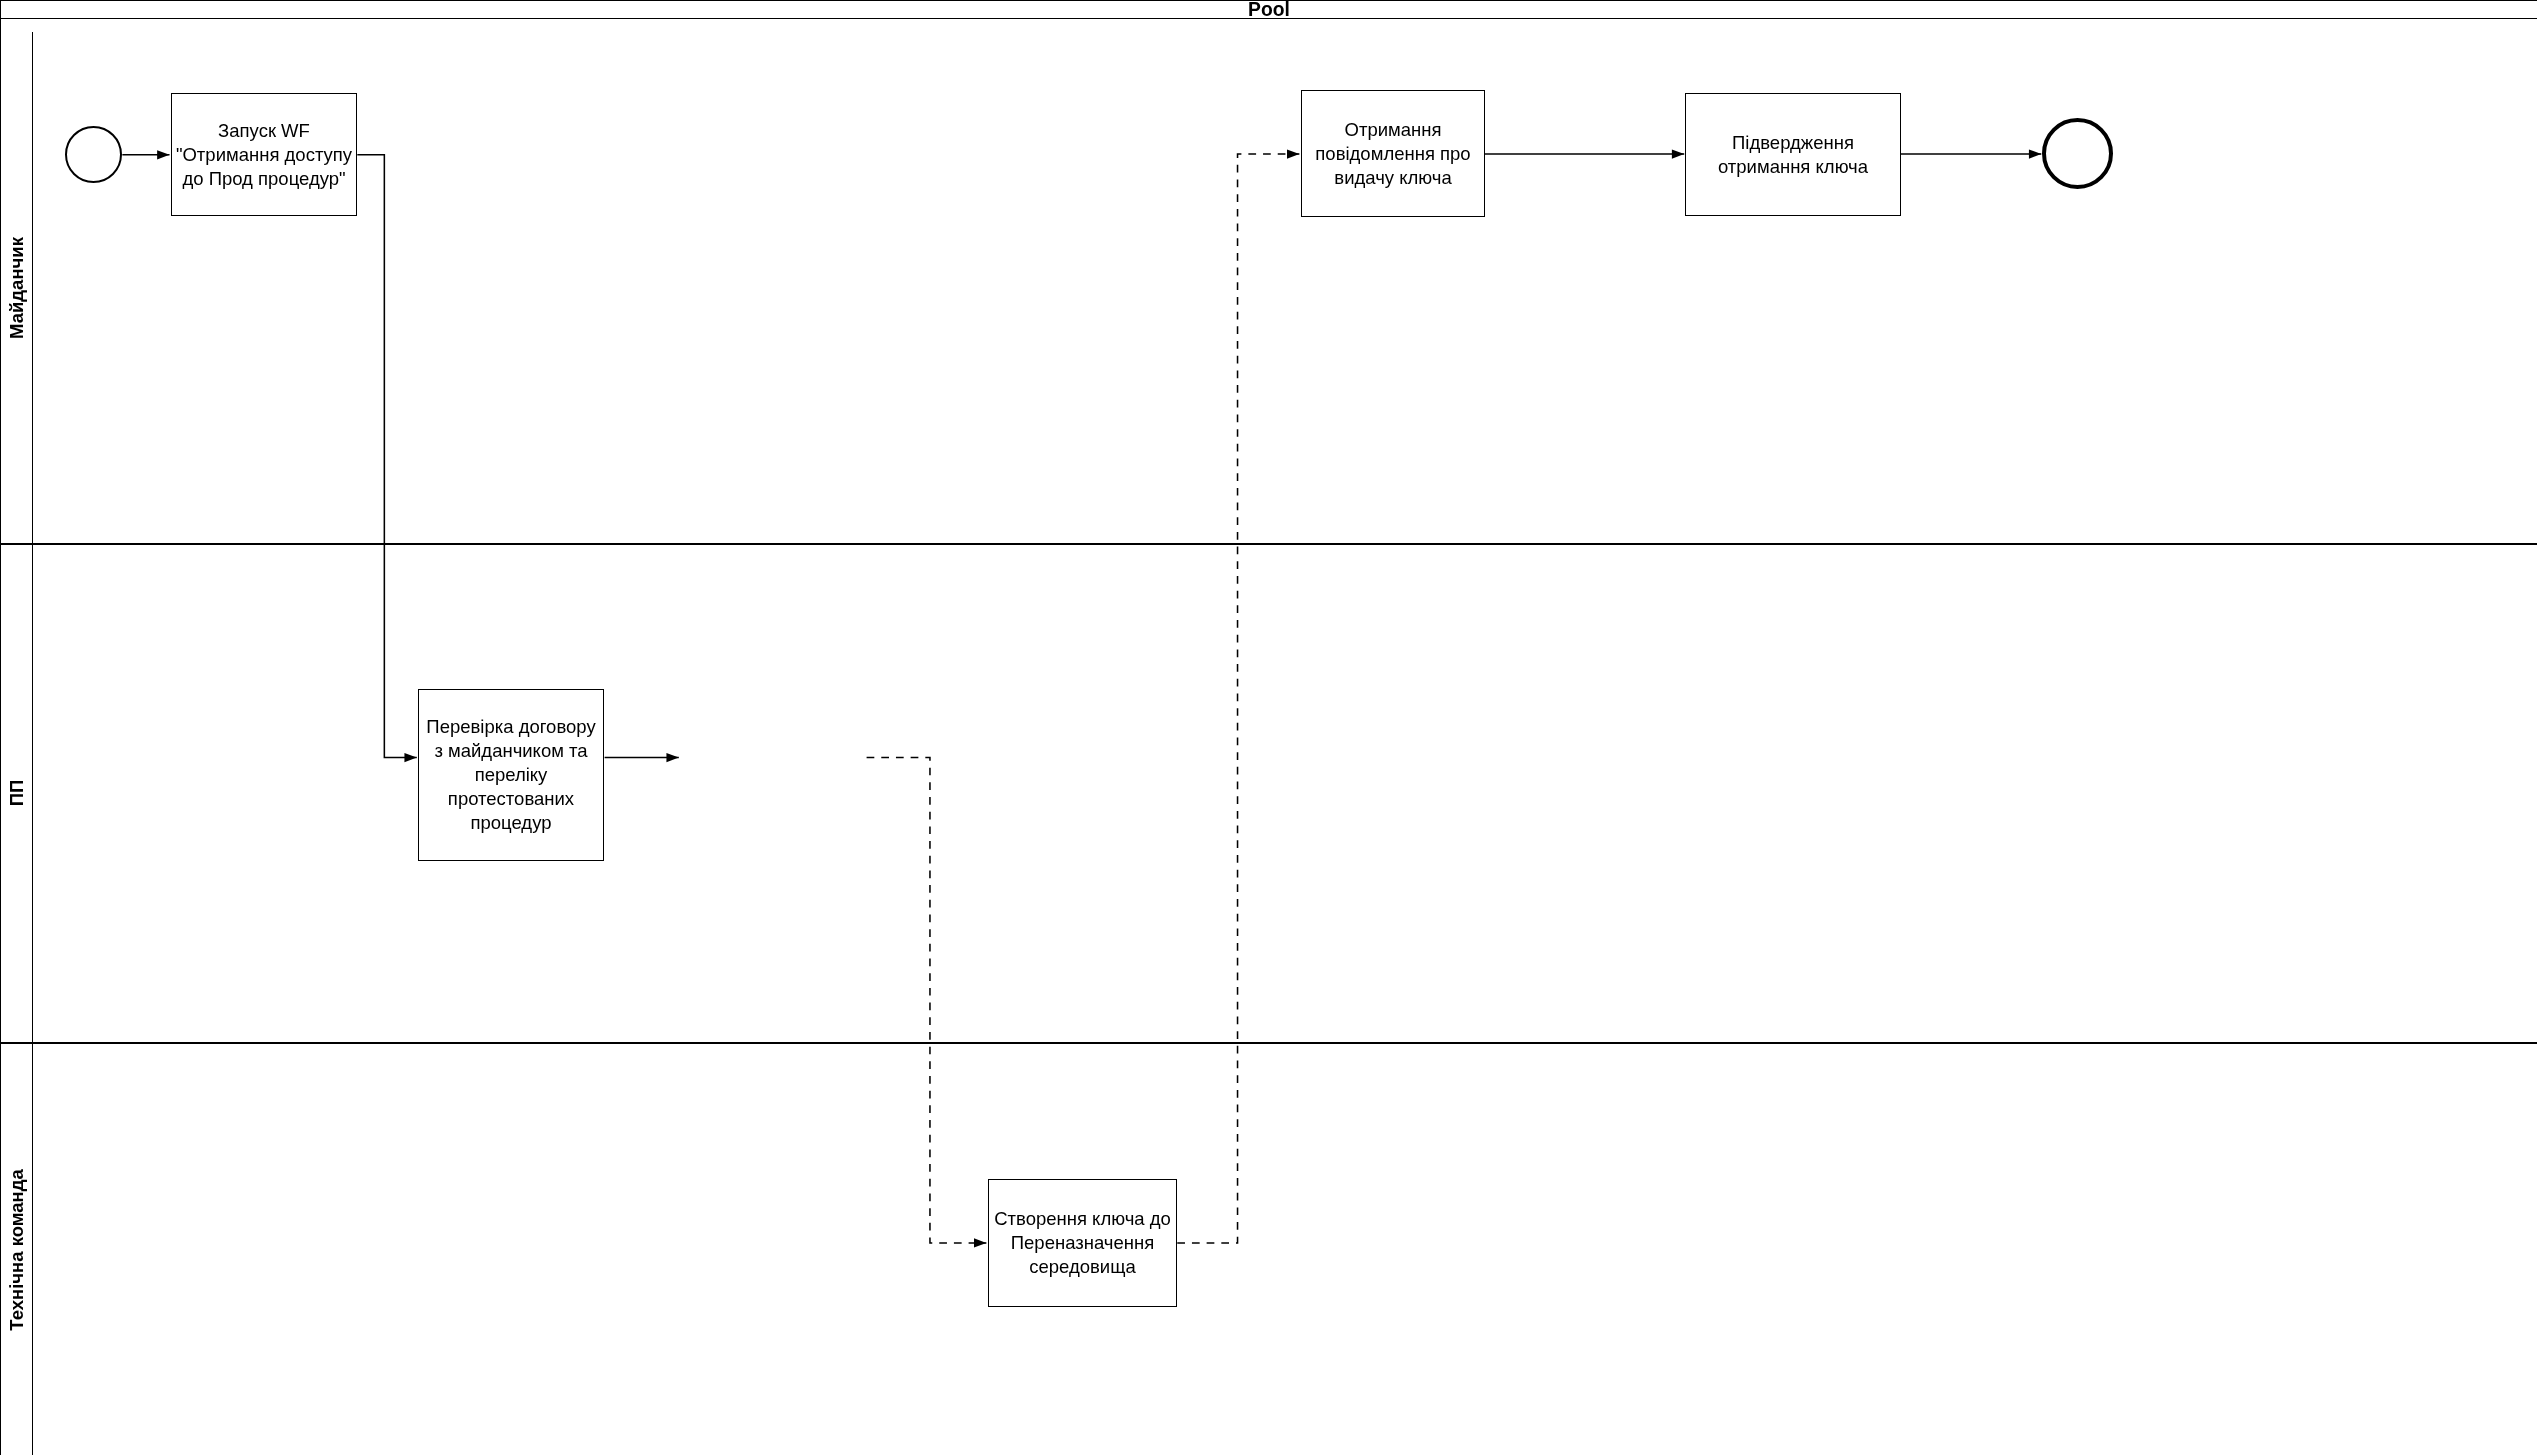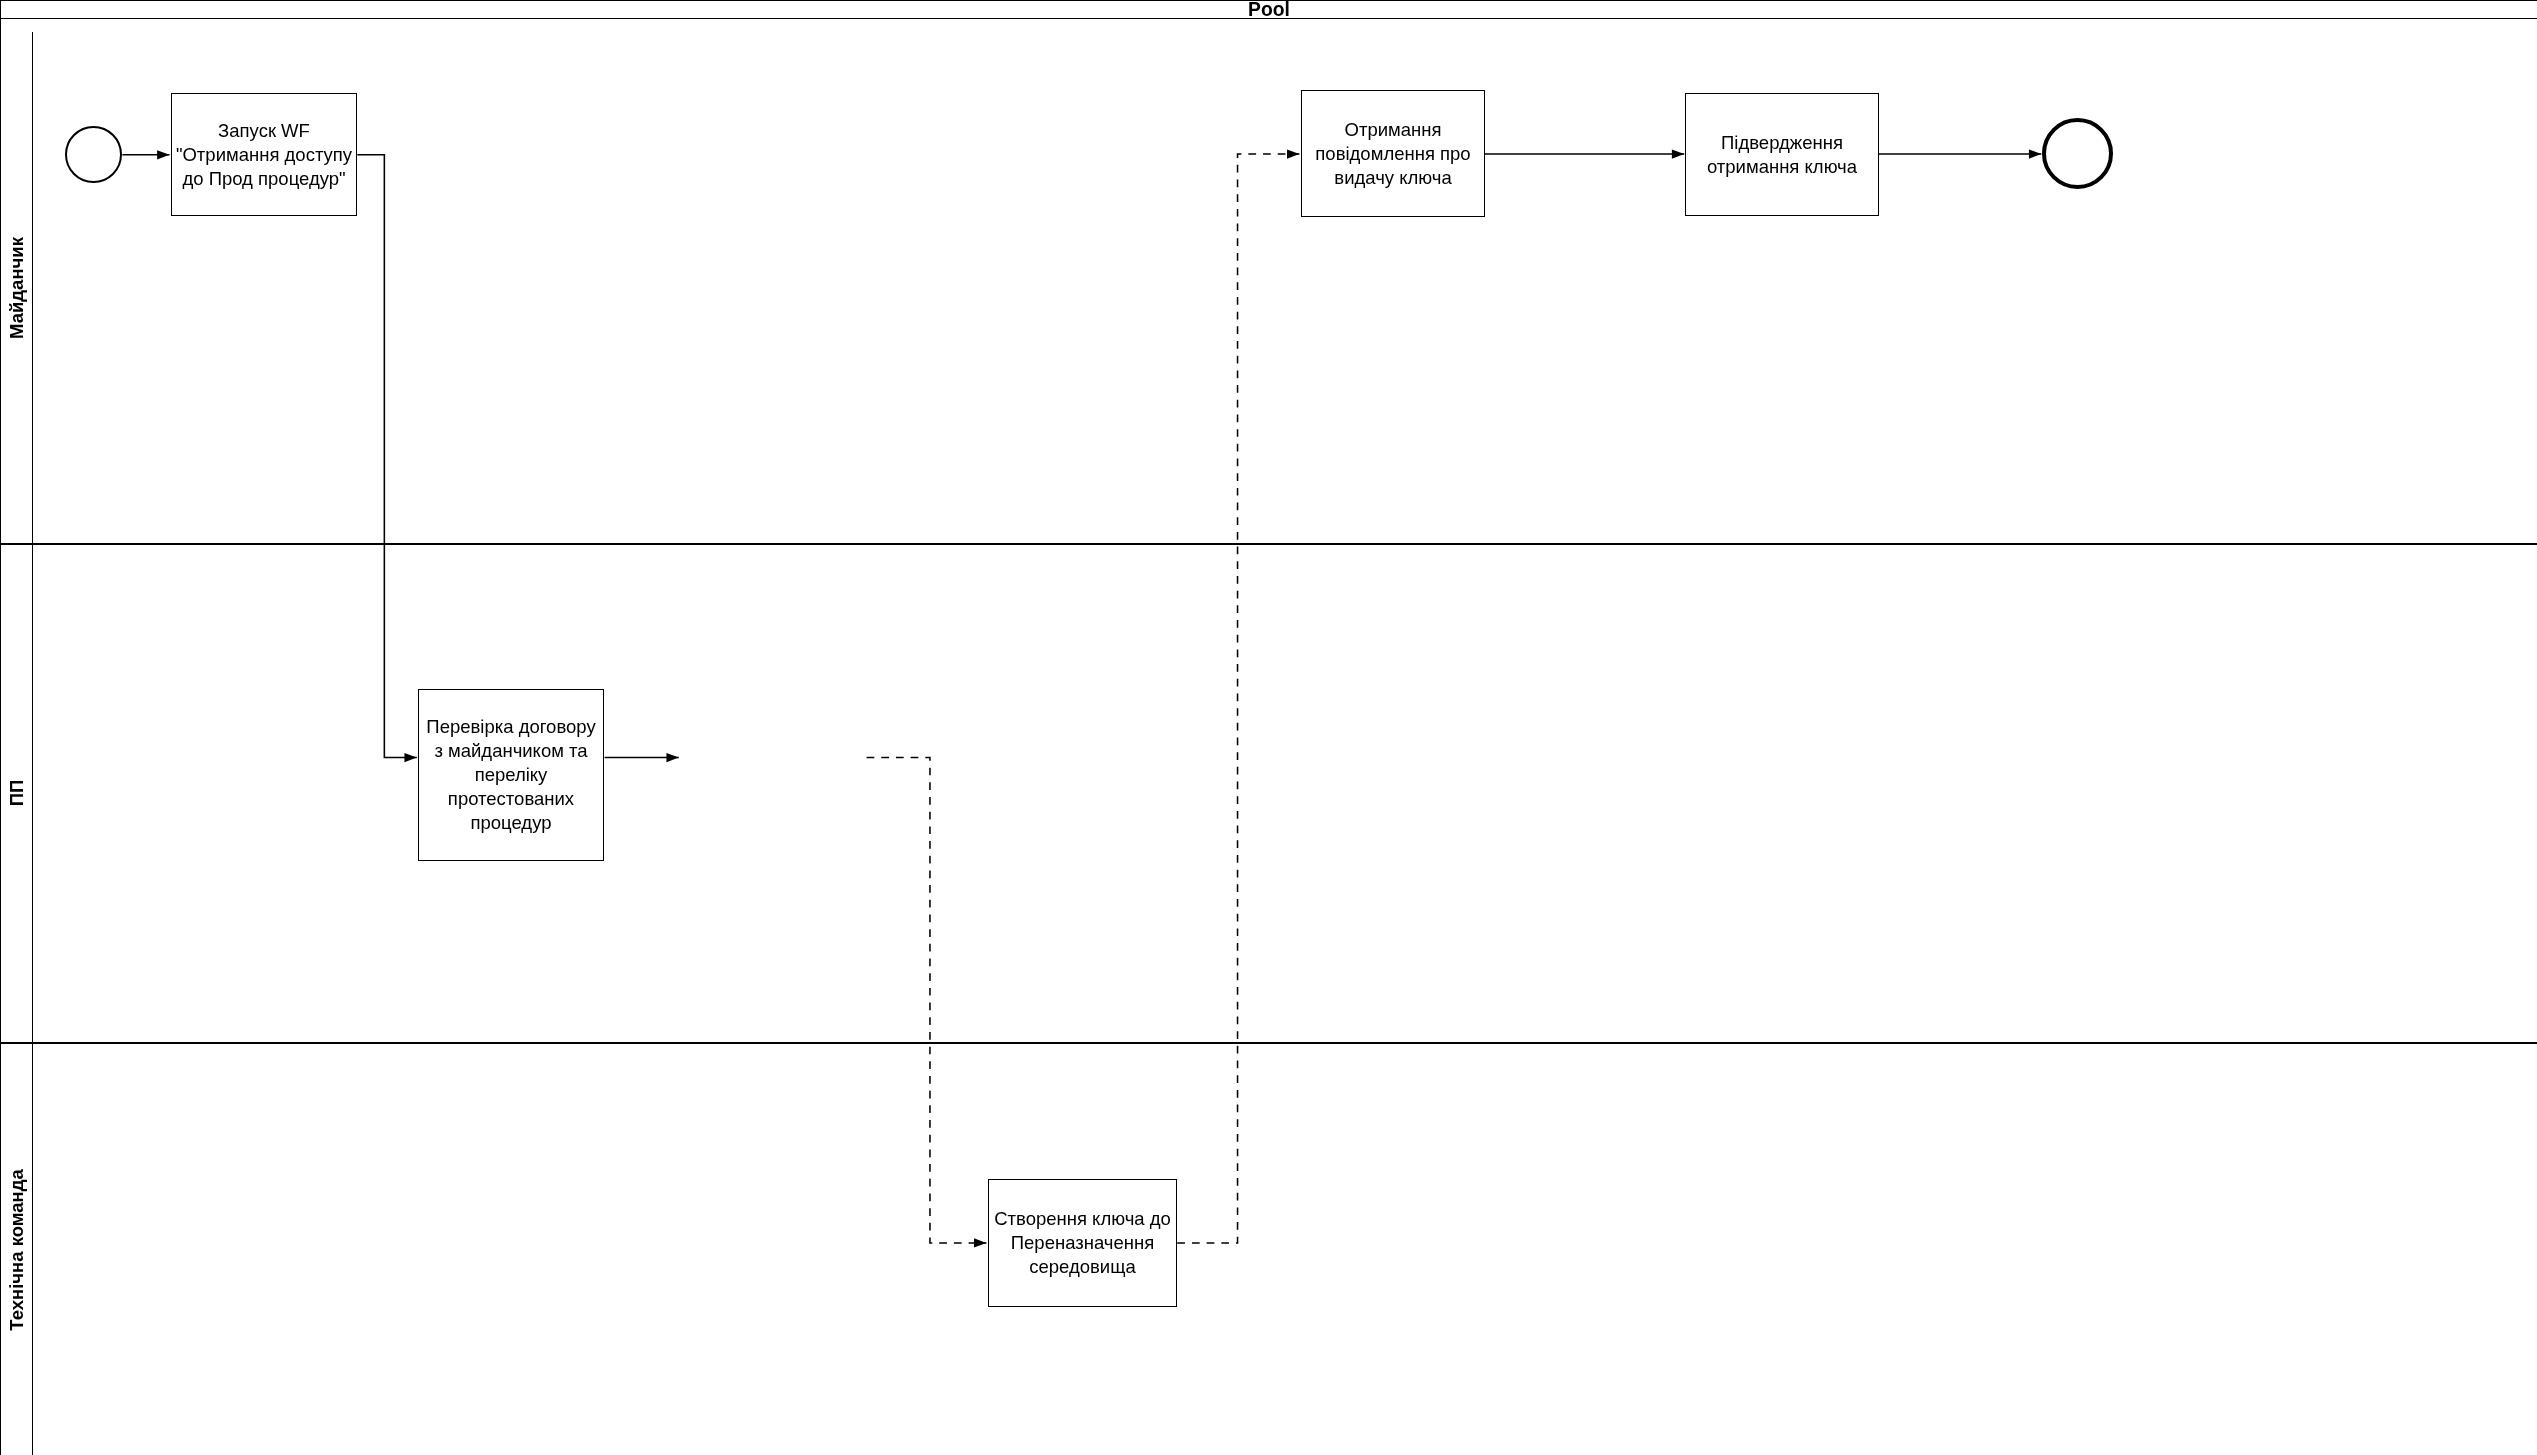--- a/index.html
+++ b/index.html
@@ -72,21 +72,21 @@
     text-align: center;
     font-size: 18.5px;
     line-height: 24px;
   }
   .task span { white-space: pre-line; }
   .t1 { left: 170px;  top: 92px;  width: 186px; height: 123px; }
   .t2 { left: 417px;  top: 688px;  width: 186px; height: 172px; }
   .t3 { left: 679px;  top: 695px;  width: 186px; height: 124px; }
   .t4 { left: 987px; top: 1178px; width: 189px; height: 128px; }
   .t5 { left: 1300px; top: 89px;  width: 184px; height: 127px; }
-  .t6 { left: 1684px; top: 92px;  width: 194px; height: 123px; }
+  .t6 { left: 1684px; top: 92px;  width: 216px; height: 123px; }
 
   
   .event {
     position: absolute;
     background: #ffffff;
     border-radius: 50%;
   }
   .start-event { left: 64px;   top: 125px; width: 57px; height: 57px; border: 2.3px solid #000000; }
   .end-event   { left: 2041px; top: 117px; width: 71px; height: 71px; border: 4.6px solid #000000; }
 </style>

